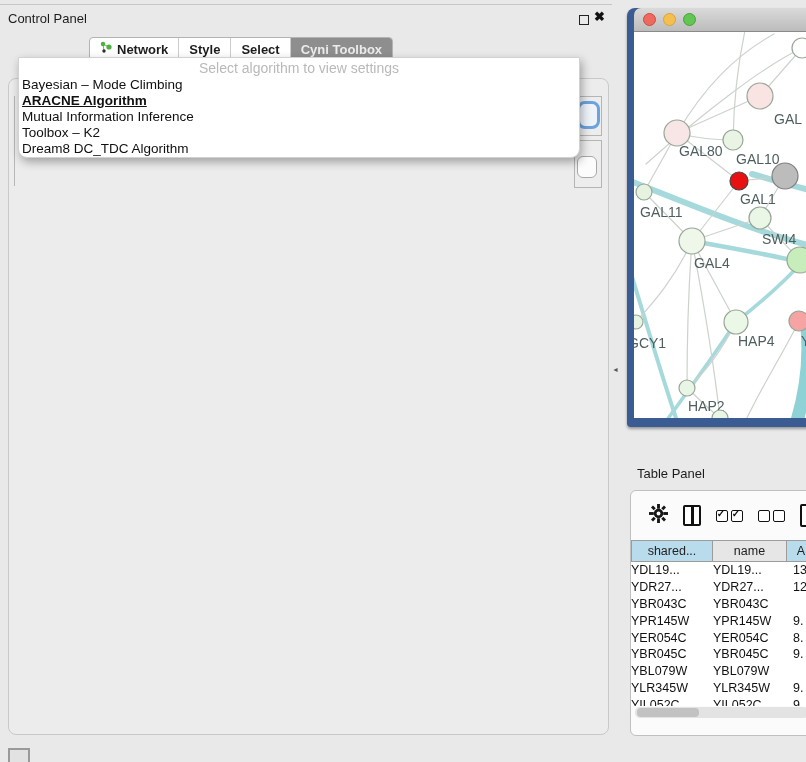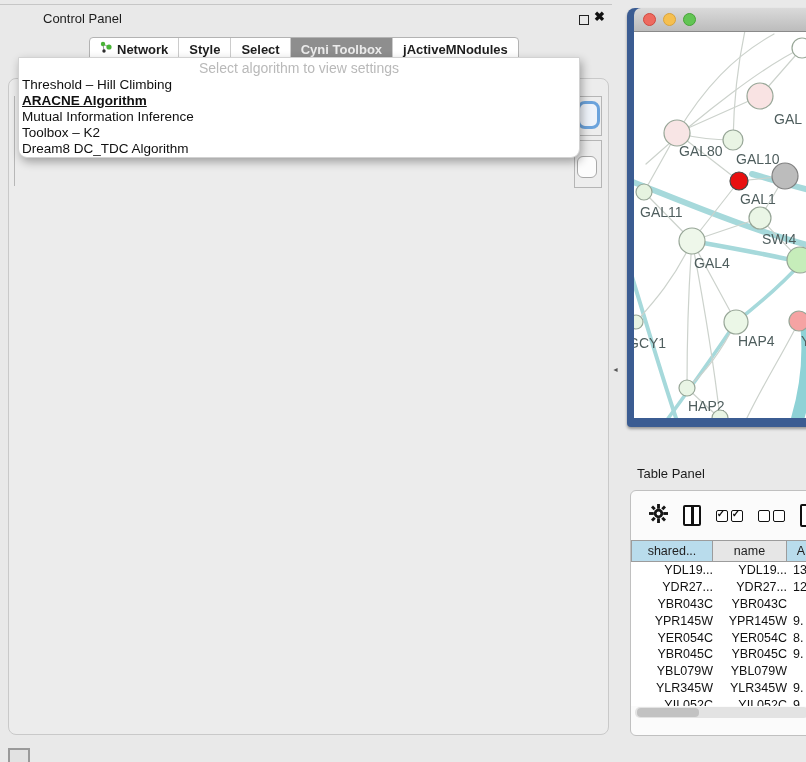--- a/index.html
+++ b/index.html
@@ -2,21 +2,21 @@
 <html><head>
 <meta charset="utf-8">
 <style>
   html,body{margin:0;padding:0;}
   .stage{position:relative;width:806px;height:762px;background:#e9e9e9;overflow:hidden;
          font-family:"Liberation Sans",sans-serif;color:#222;}
   .abs{position:absolute;}
 
   
   .cp-topline{left:0;top:4px;width:612px;height:1px;background:#c6c6c6;}
-  .cp-title{left:8px;top:11px;font-size:13px;color:#1c1c1c;margin-left:35px;}
+  .cp-title{left:8px;top:11px;font-size:13px;color:#1c1c1c;}
   .float-btn{left:579px;top:15px;width:8px;height:8px;border:1.5px solid #222;}
   .close-btn{left:594px;top:9px;font-size:13px;font-weight:bold;color:#111;}
 
   .tabbar{left:89px;top:37px;height:22px;display:flex;background:#fff;
           border:1px solid #b3b3b3;border-radius:4px;overflow:hidden;font-size:13px;font-weight:bold;}
   .tab{display:flex;align-items:center;justify-content:center;padding:0 10px;border-right:1px solid #ccc;color:#1d1d1d;white-space:nowrap;}
   .tab:last-child{border-right:none;}
   .tab.sel{background:#8e8e8e;color:#ececec;}
   .tab .ticon{margin-right:5px;display:inline-block;}
 
@@ -104,21 +104,21 @@
   .colicon::after{content:"";position:absolute;left:6px;top:0;width:2.5px;height:100%;background:#111;}
   .pageicon{width:15px;height:19px;border:2.5px solid #111;border-radius:2px;background:#fff;}
 
   .thead{position:absolute;left:0;top:49px;width:100%;height:22px;display:flex;font-size:12.5px;}
   .th{border:1px solid #9c9c9c;border-left:none;display:flex;align-items:center;justify-content:center;box-sizing:border-box;color:#222;}
   .th:first-child{border-left:1px solid #9c9c9c;}
   .th.hl{background:#b9dcec;text-align:center;}
   .th.plainbg{background:#e6e6e6;}
   .tbody{position:absolute;left:0;top:71px;width:100%;height:144px;overflow:hidden;font-size:12.5px;background:#fff;}
   .trow{display:flex;height:16.8px;align-items:center;}
-  .td{text-align:right;color:#111;white-space:nowrap;overflow:hidden;}
+  .td{text-align:left;color:#111;white-space:nowrap;overflow:hidden;}
   .td.c3{text-align:left;padding-left:6px;}
   .tp-hscroll{position:absolute;left:4px;top:216px;width:174px;height:11px;background:#e3e3e3;border-radius:5px;}
   .tp-hscroll .thumb{position:absolute;left:2px;top:1px;width:62px;height:9px;background:#c2c2c2;border-radius:4px;}
 </style>
 </head>
 <body>
 
 <div class="stage">
 
   <div class="abs cp-topline"></div>
@@ -141,36 +141,33 @@
     </div>
     <div class="tab">
         <span>Style</span>
       </div>
     <div class="tab">
         <span>Select</span>
       </div>
     <div class="tab sel">
         <span>Cyni Toolbox</span>
       </div>
-    <div class="tab">
-        <span>jActiveMNodules</span>
-      </div>
   </div>
 
   <div class="abs outer-panel"></div>
   <div class="abs frag-line"></div>
   <div class="abs frag1"></div>
   <div class="abs frag1-blue"></div>
   <div class="abs frag2"></div>
   <div class="abs frag2-btn"></div>
 
   <div class="abs dropdown">
     <div class="dd-placeholder">Select algorithm to view settings</div>
     <div>
-        <div class="dd-item">Threshold – Hill Climbing</div>
+        <div class="dd-item">Bayesian – Mode Climbing</div>
         <div class="dd-item dd-selected">ARACNE Algorithm</div>
         <div class="dd-item">Mutual Information Inference</div>
         <div class="dd-item">Toolbox – K2</div>
         <div class="dd-item">Dream8 DC_TDC Algorithm</div>
       </div>
   </div>
 
   <div class="abs gbox" style="left:14px;top:190px;width:566px;height:473px;">
     <span class="gtitle">Cyni Algorithm Settings</span>
   </div>

